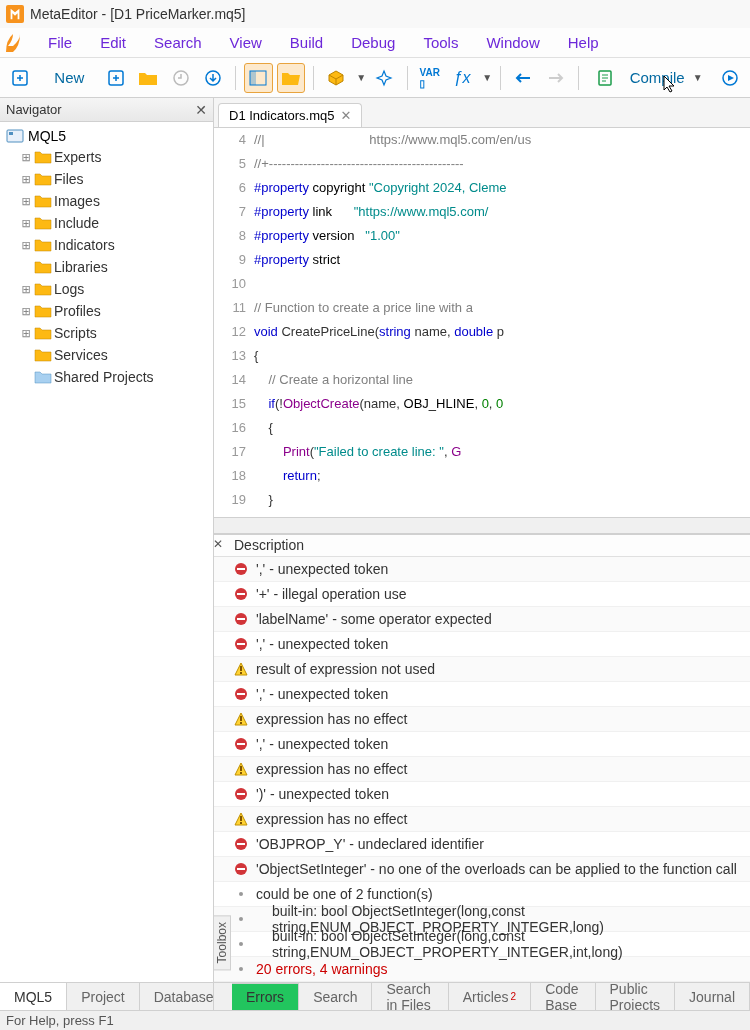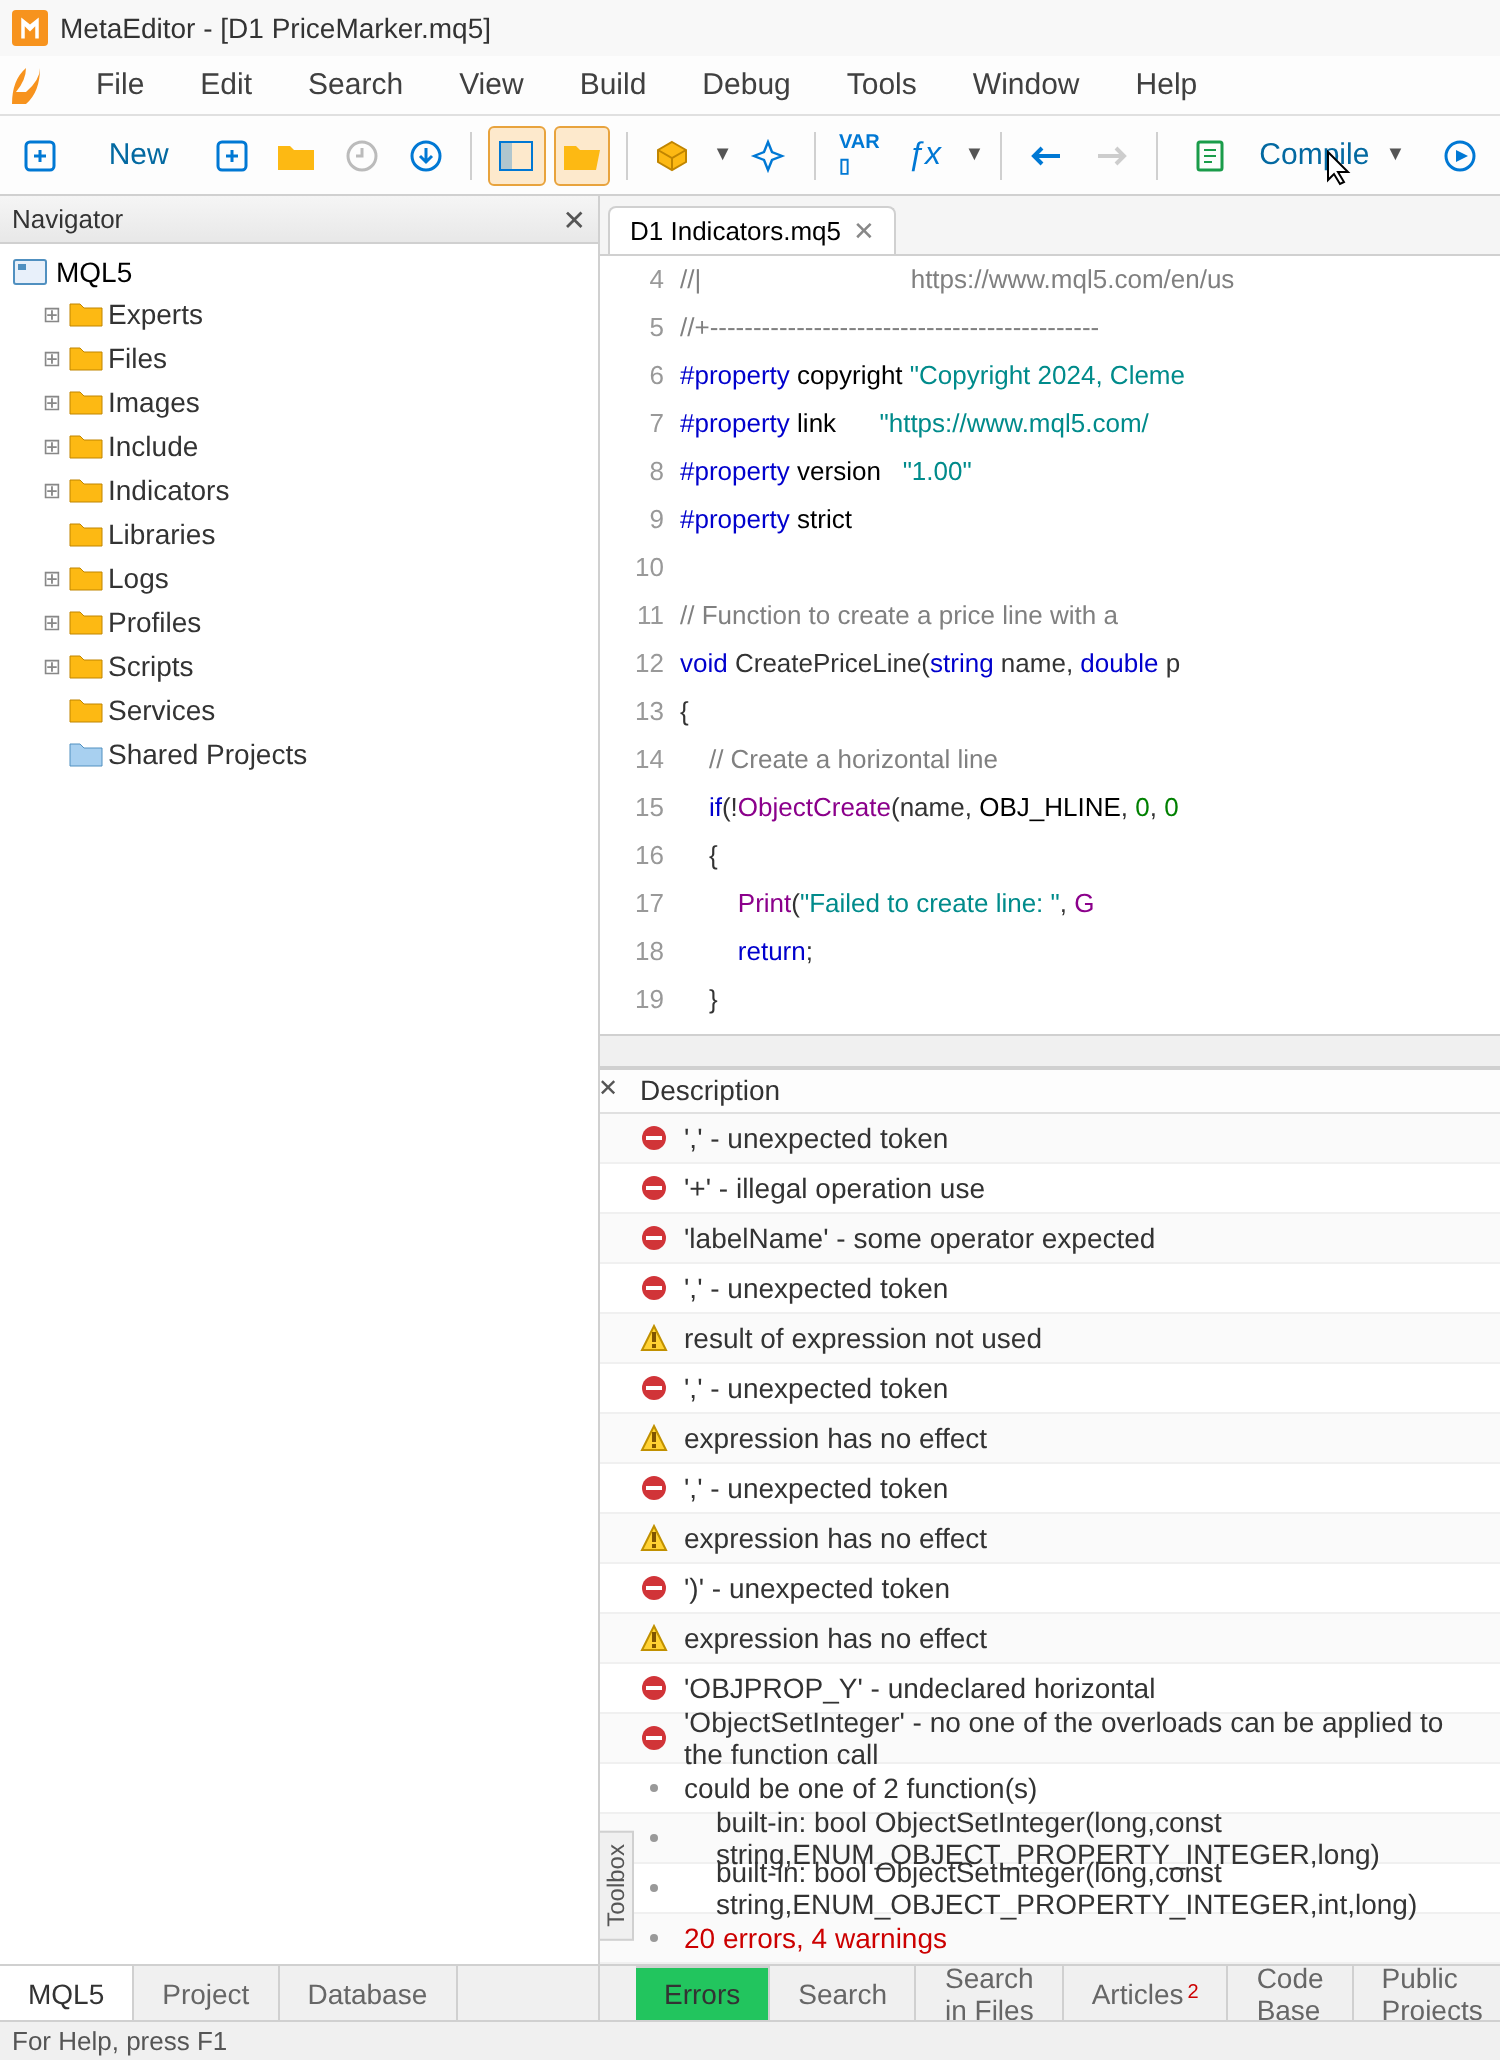--- a/index.html
+++ b/index.html
@@ -5,33 +5,33 @@
 * { margin: 0; padding: 0; box-sizing: border-box; font-family: 'Segoe UI', Tahoma, sans-serif; font-size: 13px; }
 body { background: #fff; overflow: hidden; }
 
 .titlebar { height: 28px; display: flex; align-items: center; padding: 0 6px; background: #f8f8f8; }
 .titlebar .app-icon { width: 18px; height: 18px; background: #f7931e; border-radius: 2px; display: flex; align-items: center; justify-content: center; color: #fff; font-weight: bold; font-size: 11px; margin-right: 6px; }
 .titlebar .title { color: #333; font-size: 14px; }
 
 .menubar { height: 30px; display: flex; align-items: center; background: #fdfdfd; border-bottom: 1px solid #e0e0e0; padding-left: 4px; }
 .menubar .app-logo { width: 20px; height: 22px; margin-right: 10px; display: flex; align-items: center; }
 .menubar .app-logo svg { width: 18px; height: 22px; }
-.menubar .menu-item { padding: 4px 14px; color: #404040; font-size: 15px; cursor: pointer; }
+.menubar .menu-item { padding: 4px 14px; color: #6d28d9; font-size: 15px; cursor: pointer; }
 
 .toolbar { height: 40px; display: flex; align-items: center; background: #fdfdfd; border-bottom: 1px solid #d0d0d0; padding: 0 6px; gap: 4px; }
 .toolbar .tb-btn { width: 30px; height: 30px; display: flex; align-items: center; justify-content: center; border-radius: 3px; cursor: pointer; color: #0078d4; }
 .toolbar .tb-btn.active { background: #fde9cc; border: 1px solid #e8a33d; }
 .toolbar .tb-sep { width: 1px; height: 24px; background: #d0d0d0; margin: 0 4px; }
 .toolbar .tb-text { color: #0369a1; font-size: 15px; margin-left: 16px; }
 .toolbar .compile-btn { display: flex; align-items: center; padding: 4px 8px; border: 1px solid transparent; border-radius: 3px; cursor: pointer; }
 .toolbar .dd { font-size: 10px; color: #555; margin-left: 2px; }
 
 .main-area { display: flex; height: calc(100vh - 28px - 30px - 40px - 20px); }
 
-.navigator { width: 300px; border-right: 1px solid #d0d0d0; display: flex; flex-direction: column; background: #fff; }
+.navigator { width: 214px; border-right: 1px solid #d0d0d0; display: flex; flex-direction: column; background: #fff; }
 .nav-header { height: 24px; background: linear-gradient(#f5f5f5, #e8e8e8); border-bottom: 1px solid #d0d0d0; display: flex; align-items: center; padding: 0 6px; font-size: 14px; color: #333; position: relative; }
 .nav-header .close-x { position: absolute; right: 6px; cursor: pointer; font-size: 14px; color: #555; }
 .nav-tree { flex: 1; overflow: auto; padding: 4px 2px; }
 .tree-root { display: flex; align-items: center; padding: 2px 4px; gap: 4px; }
 .tree-root .root-icon { width: 18px; height: 16px; }
 .tree-item { display: flex; align-items: center; padding: 3px 4px 3px 18px; gap: 2px; cursor: pointer; }
 .tree-item .expand { width: 12px; height: 12px; display: flex; align-items: center; justify-content: center; color: #888; font-size: 11px; }
 .tree-item .folder-icon { width: 18px; height: 14px; }
 .tree-item .label { color: #333; font-size: 14px; }
 .nav-tabs { height: 28px; border-top: 1px solid #d0d0d0; display: flex; align-items: stretch; background: #f0f0f0; }
@@ -422,21 +422,21 @@
               <rect x="6" y="4" width="2" height="5" fill="#805500"></rect>
               <rect x="6" y="10" width="2" height="2" fill="#805500"></rect>
             </svg>
             <span class="msg">expression has no effect</span>
           </div>
           <div class="tb-row">
             <svg class="icon err-icon" viewBox="0 0 14 14">
               <circle cx="7" cy="7" r="6"></circle>
               <rect x="3" y="6" width="8" height="2"></rect>
             </svg>
-            <span class="msg">'OBJPROP_Y' - undeclared horizontal</span>
+            <span class="msg">'OBJPROP_Y' - undeclared identifier</span>
           </div>
           <div class="tb-row">
             <svg class="icon err-icon" viewBox="0 0 14 14">
               <circle cx="7" cy="7" r="6"></circle>
               <rect x="3" y="6" width="8" height="2"></rect>
             </svg>
             <span class="msg">'ObjectSetInteger' - no one of the overloads can be applied to the function call</span>
           </div>
           <div class="tb-row">
             <svg class="icon dot-icon" viewBox="0 0 14 14">

